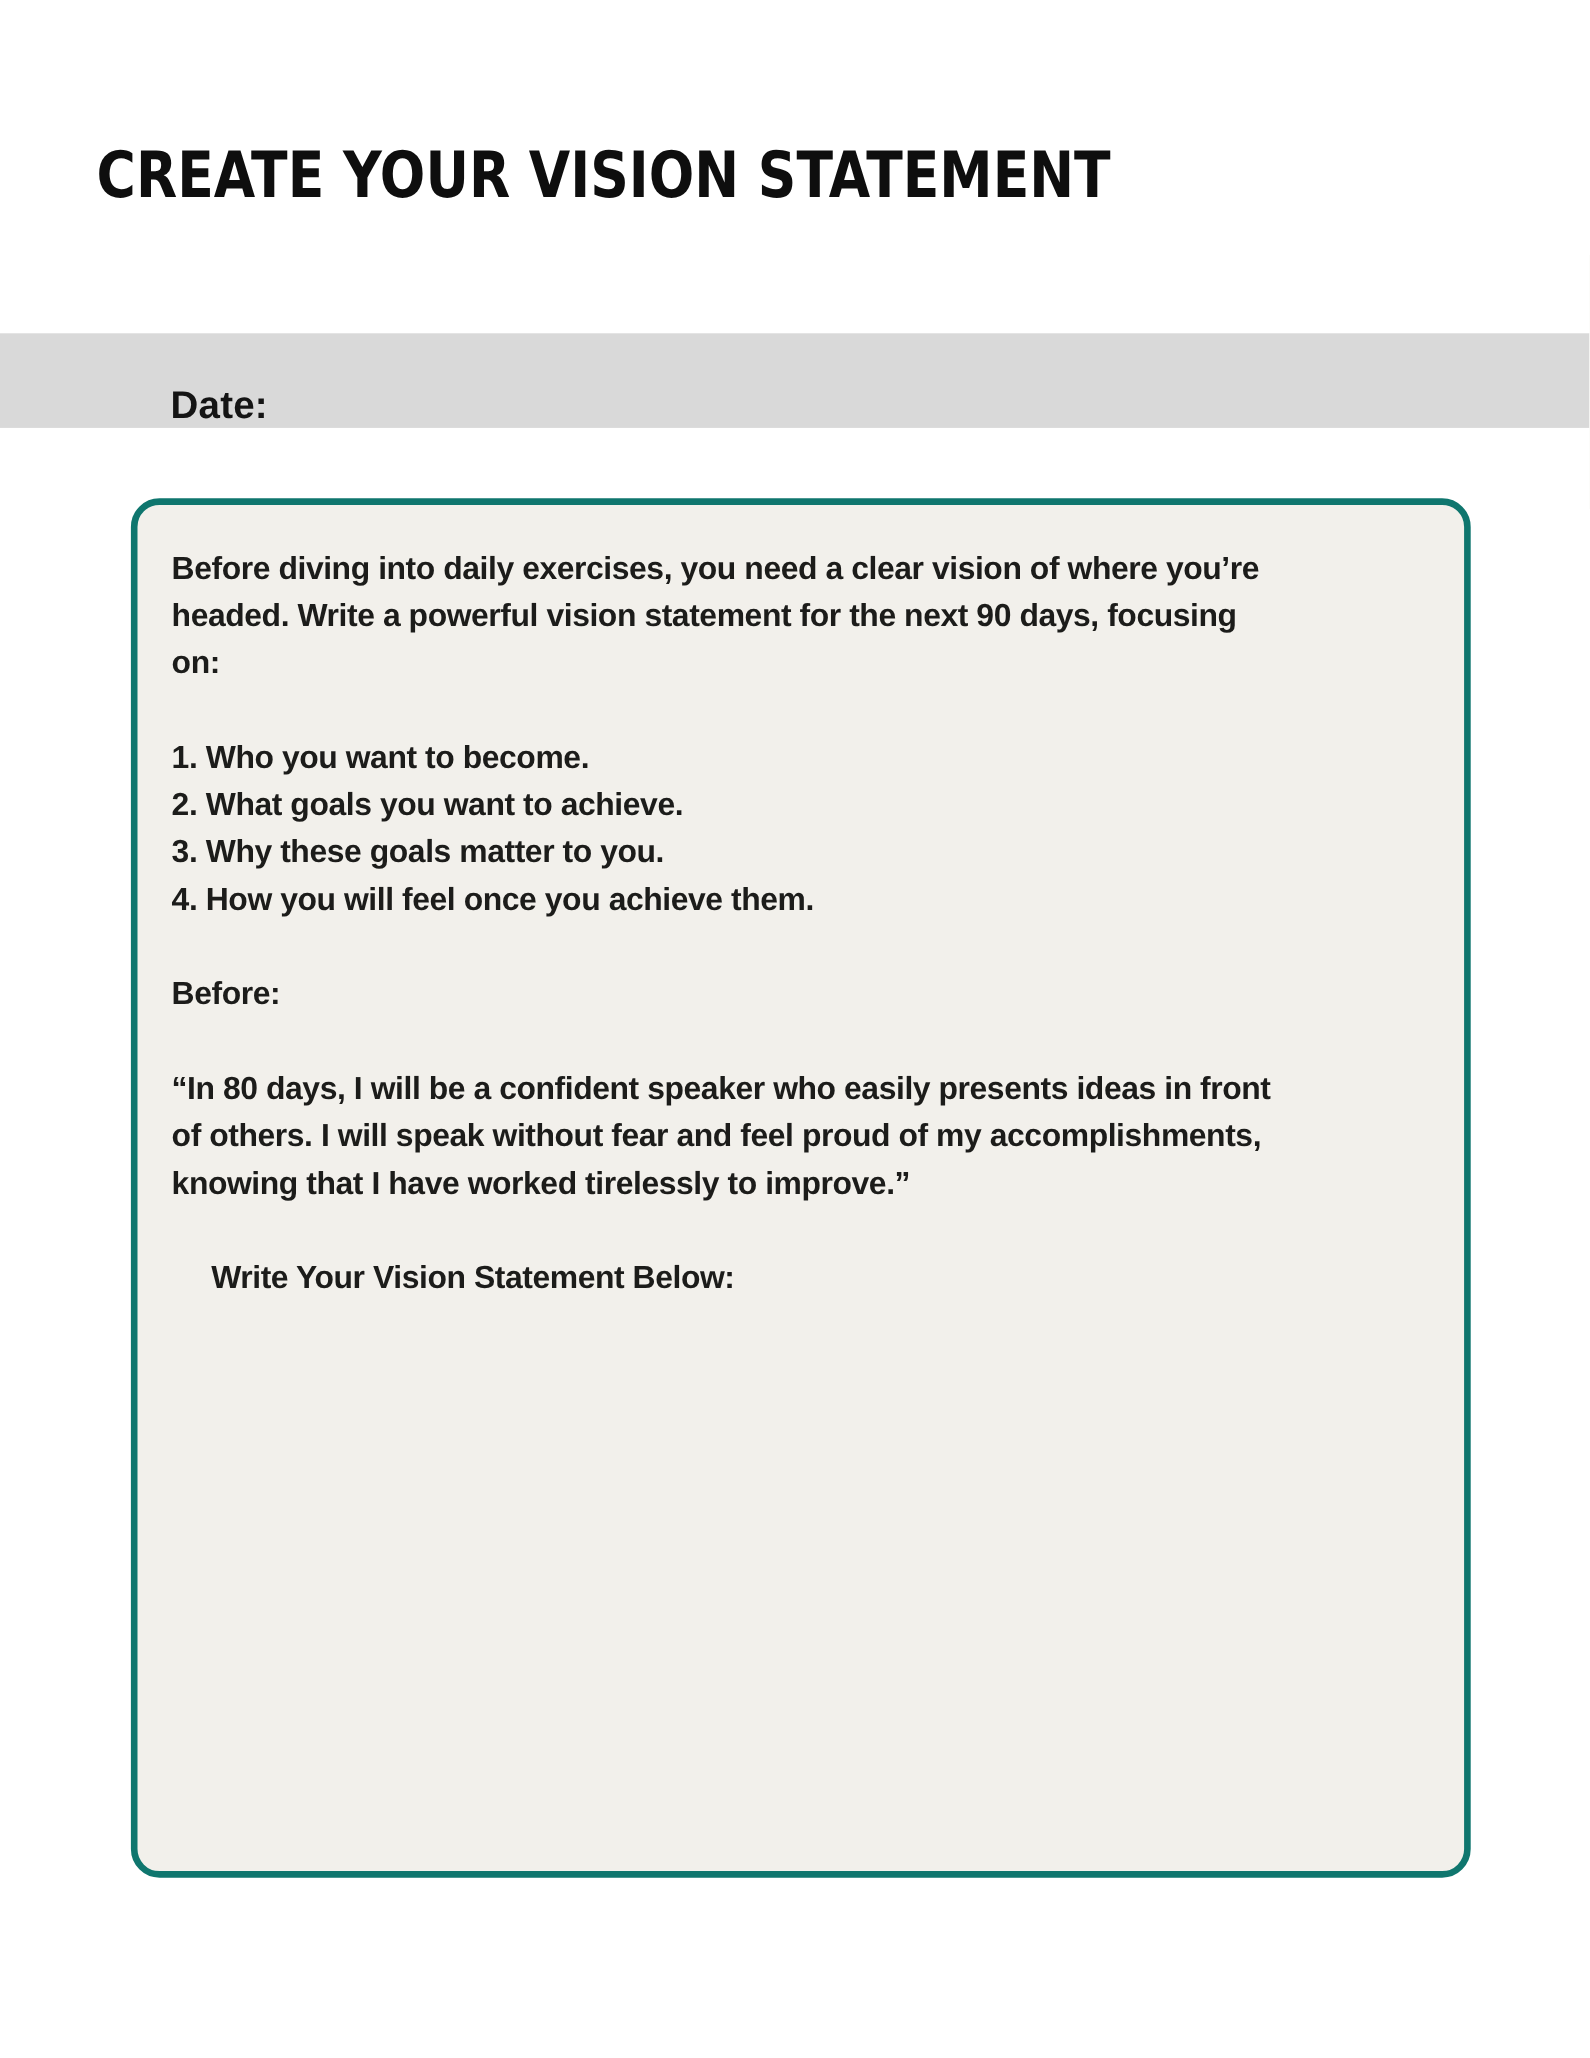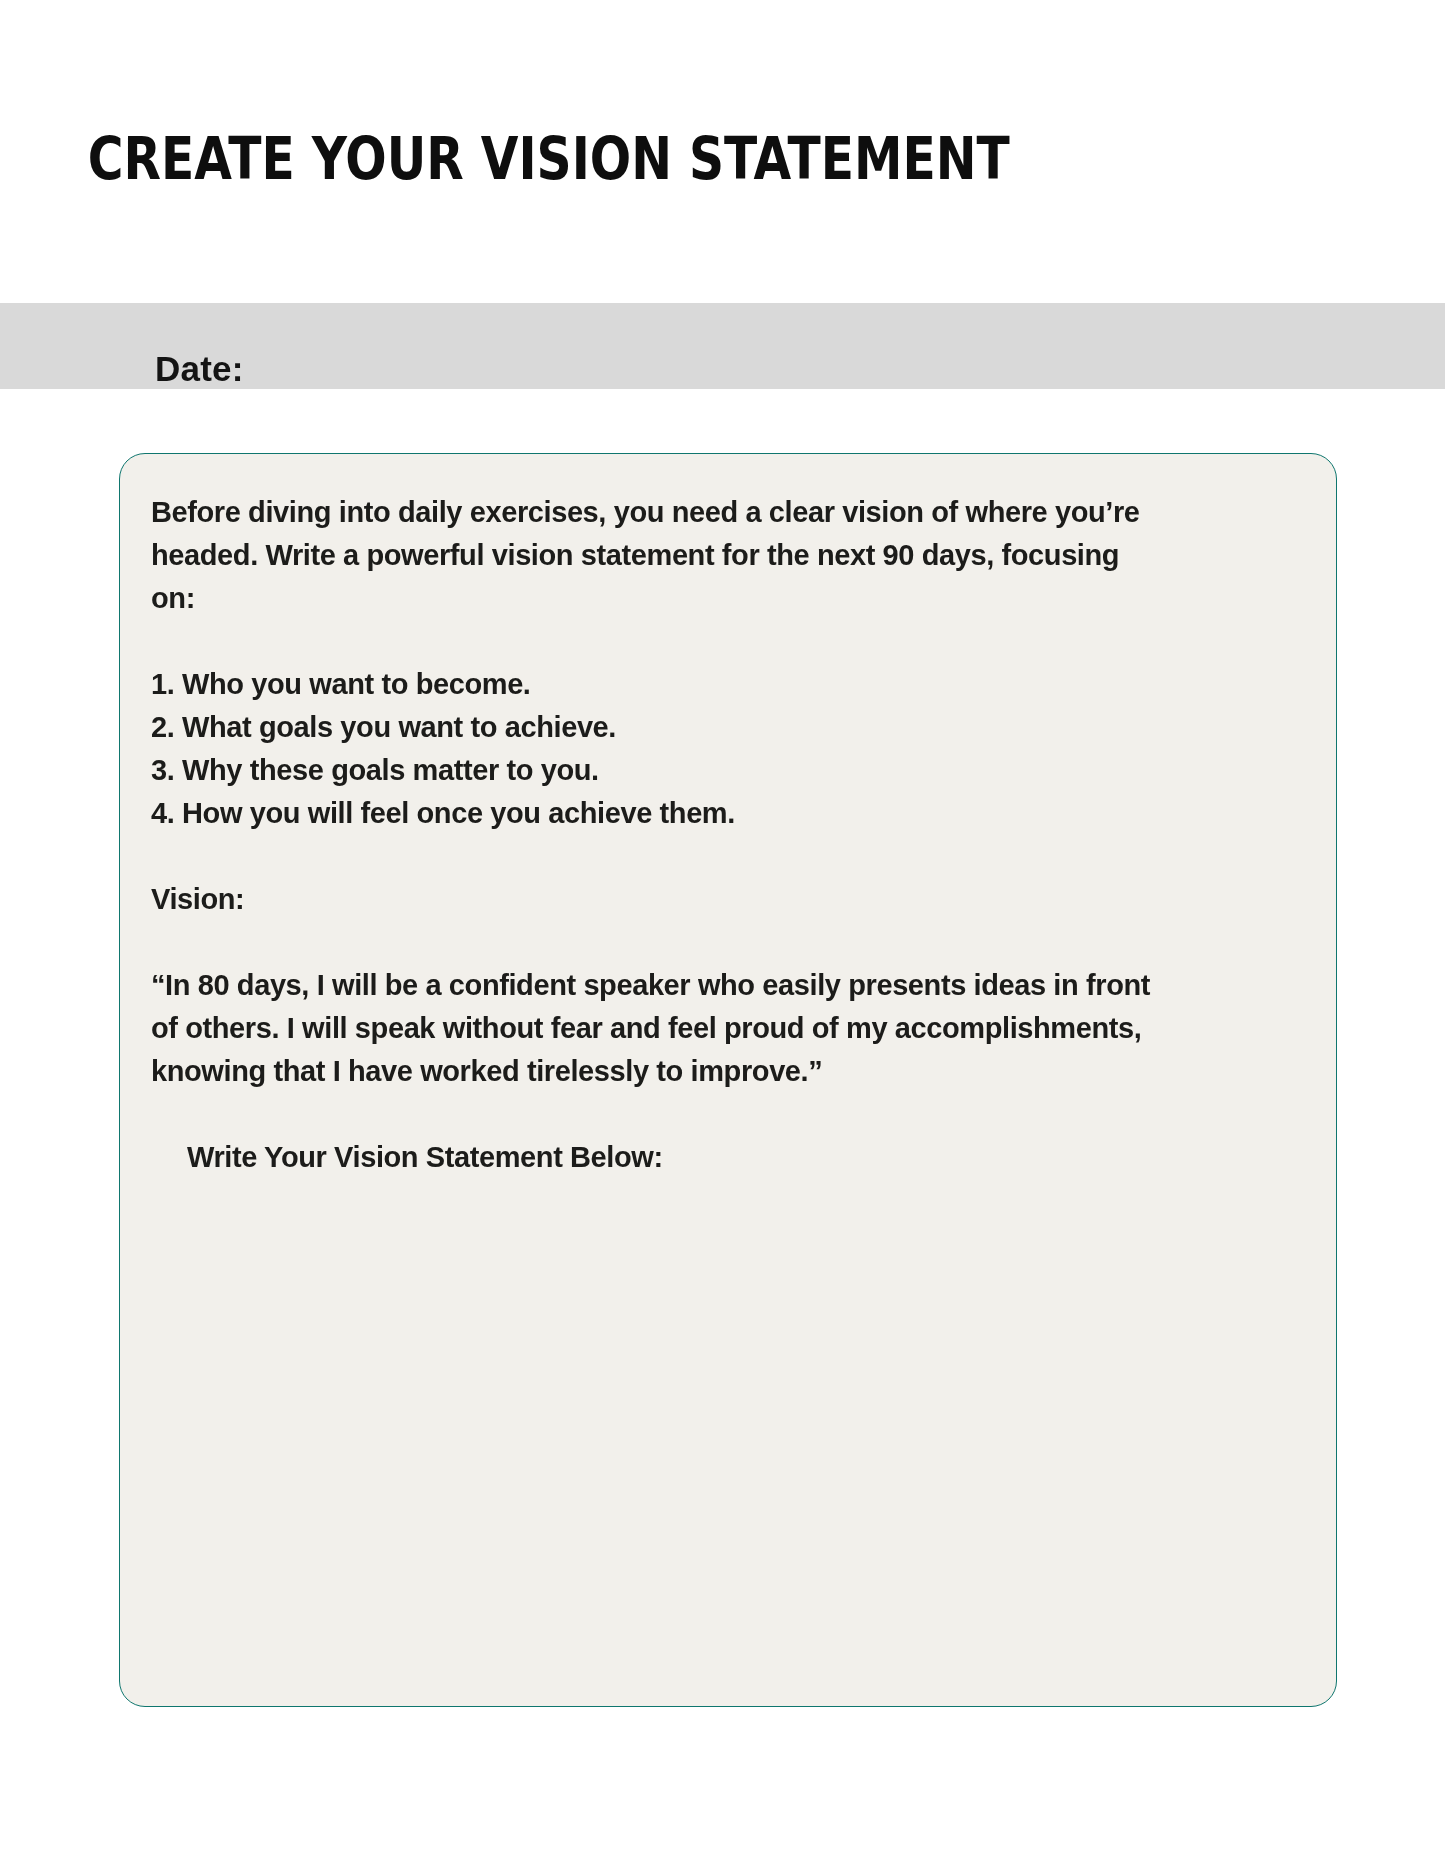--- a/index.html
+++ b/index.html
@@ -62,21 +62,21 @@
 
   
   .worksheet-box {
     position: absolute;
     left: 119px;
     top: 453px;
     width: 1218px;
     height: 1254px;
     box-sizing: border-box;
     background: #f2f0eb;
-    border: 1px solid #0f766e;
+    border: 6px solid #0f766e;
     border-radius: 26px;
     padding: 37px 42px 40px 31px;
     display: flex;
     flex-direction: column;
   }
   .ws-text {
     font-size: 29px;
     line-height: 43px;
     font-weight: 700;
     color: #1c1c1a;
@@ -108,21 +108,21 @@
 <div class="worksheet-box">
   <p class="ws-text">Before diving into daily exercises, you need a clear vision of where you’re
 headed. Write a powerful vision statement for the next 90 days, focusing
 on:</p>
 
   <p class="ws-text">1. Who you want to become.
 2. What goals you want to achieve.
 3. Why these goals matter to you.
 4. How you will feel once you achieve them.</p>
 
-  <p class="ws-text">Vision:</p>
+  <p class="ws-text">Before:</p>
 
   <p class="ws-text">“In 80 days, I will be a confident speaker who easily presents ideas in front
 of others. I will speak without fear and feel proud of my accomplishments,
 knowing that I have worked tirelessly to improve.”</p>
 
   <p class="ws-text">Write Your Vision Statement Below:</p>
 
   <div class="writing-area"></div>
 </div>
 

